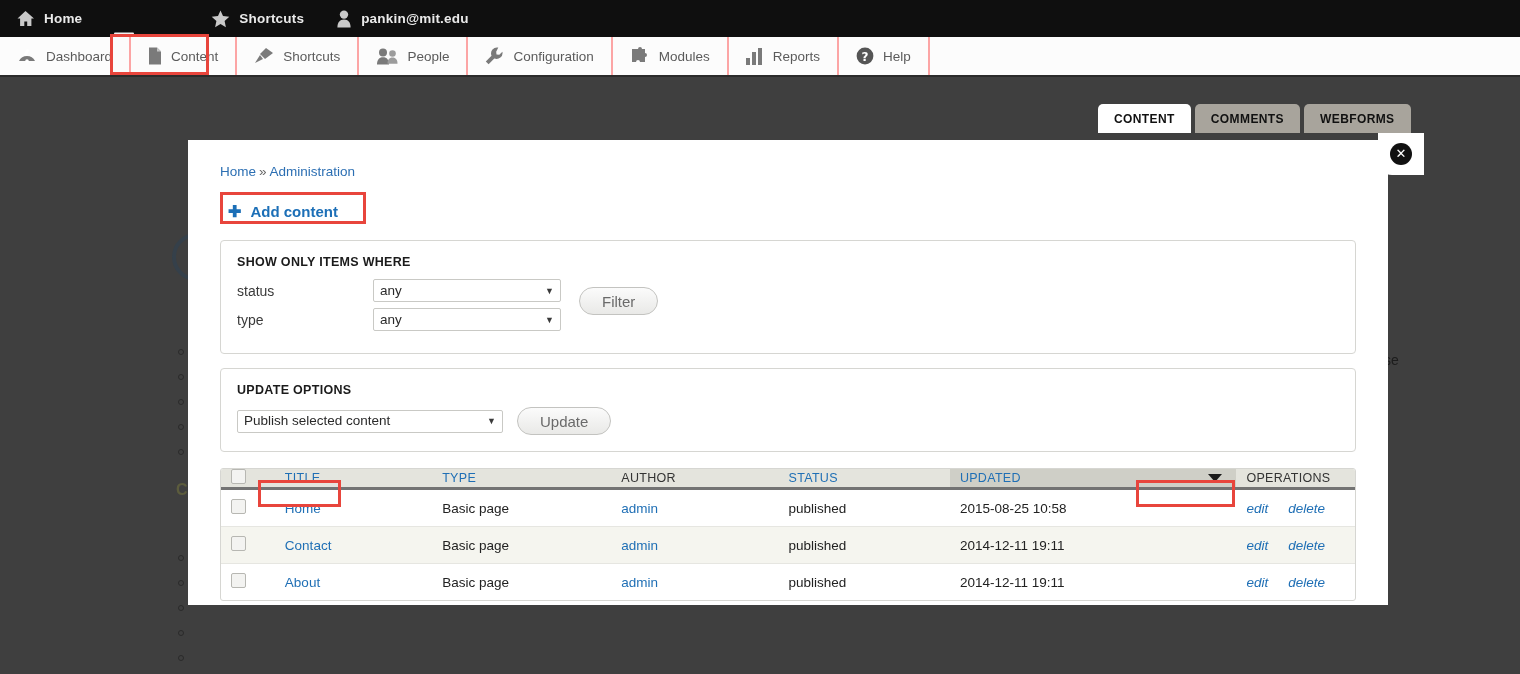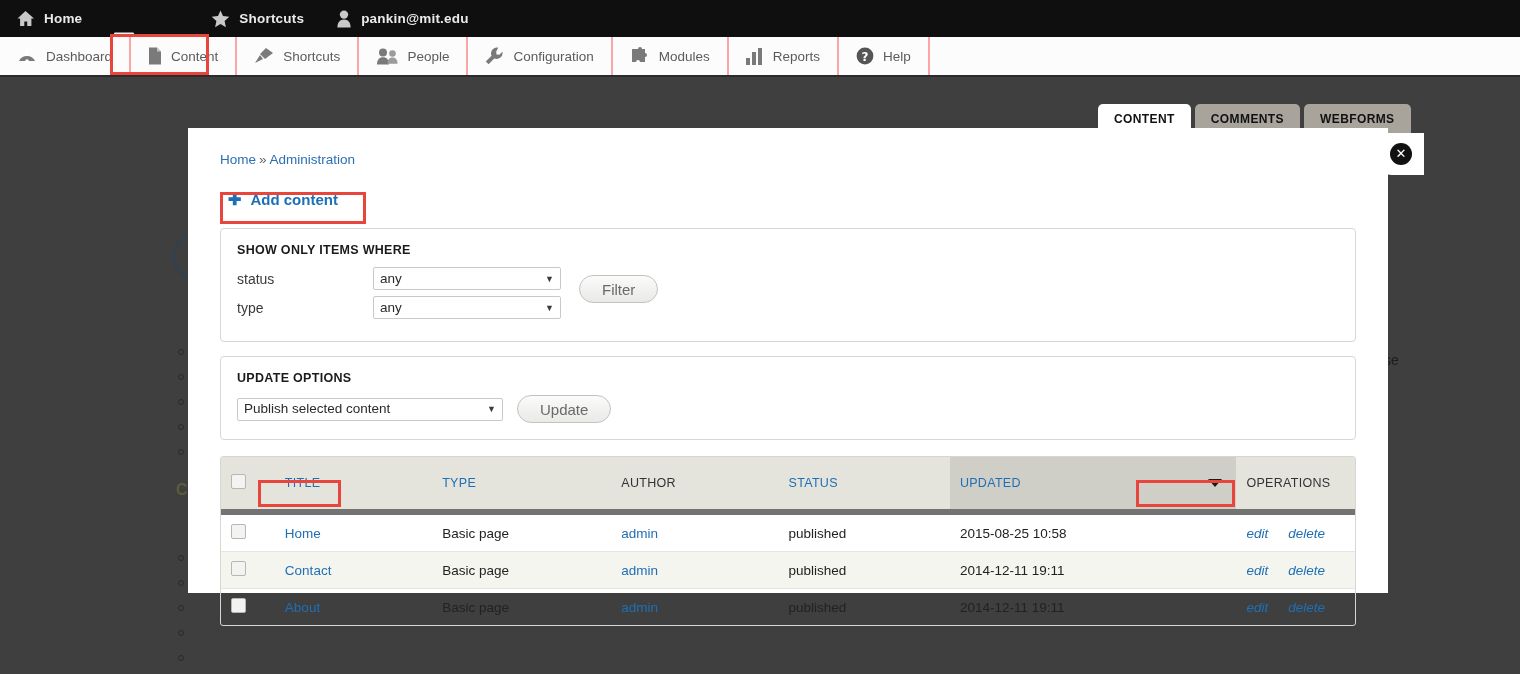--- a/index.html
+++ b/index.html
@@ -183,21 +183,21 @@
     letter-spacing: .4px;
     color: #111;
     background: #a8a49c;
     cursor: default;
   }
   .tab.active { background: #ffffff; }
 
   
   .modal {
     position: absolute;
-    left: 188px; top: 128px;
+    left: 188px; top: 140px;
     width: 1200px;
     height: 465px;
     background: #ffffff;
     z-index: 30;
   }
   .modal-close {
     position: absolute;
     left: 1378px; top: 133px;
     width: 46px; height: 42px;
     background: #ffffff;
@@ -315,22 +315,22 @@
   table.content-table {
     width: 100%;
     border-collapse: collapse;
     font-size: 13.5px;
   }
   table.content-table thead th {
     background: #e4e4dd;
     text-align: left;
     font-weight: normal;
     color: #1f6fb5;
-    padding: 17px 10px;
-    border-bottom: 6px solid #737373;
+    padding: 0 10px;
+    border-bottom: 3px solid #737373;
     letter-spacing: .3px;
     font-size: 12.5px;
   }
   table.content-table thead th.plain { color: #333; }
   table.content-table thead th.sorted { background: #cfcfc7; position: relative; }
   .sort-caret {
     position: absolute;
     right: 14px; top: 50%;
     transform: translateY(-50%);
     width: 0; height: 0;

